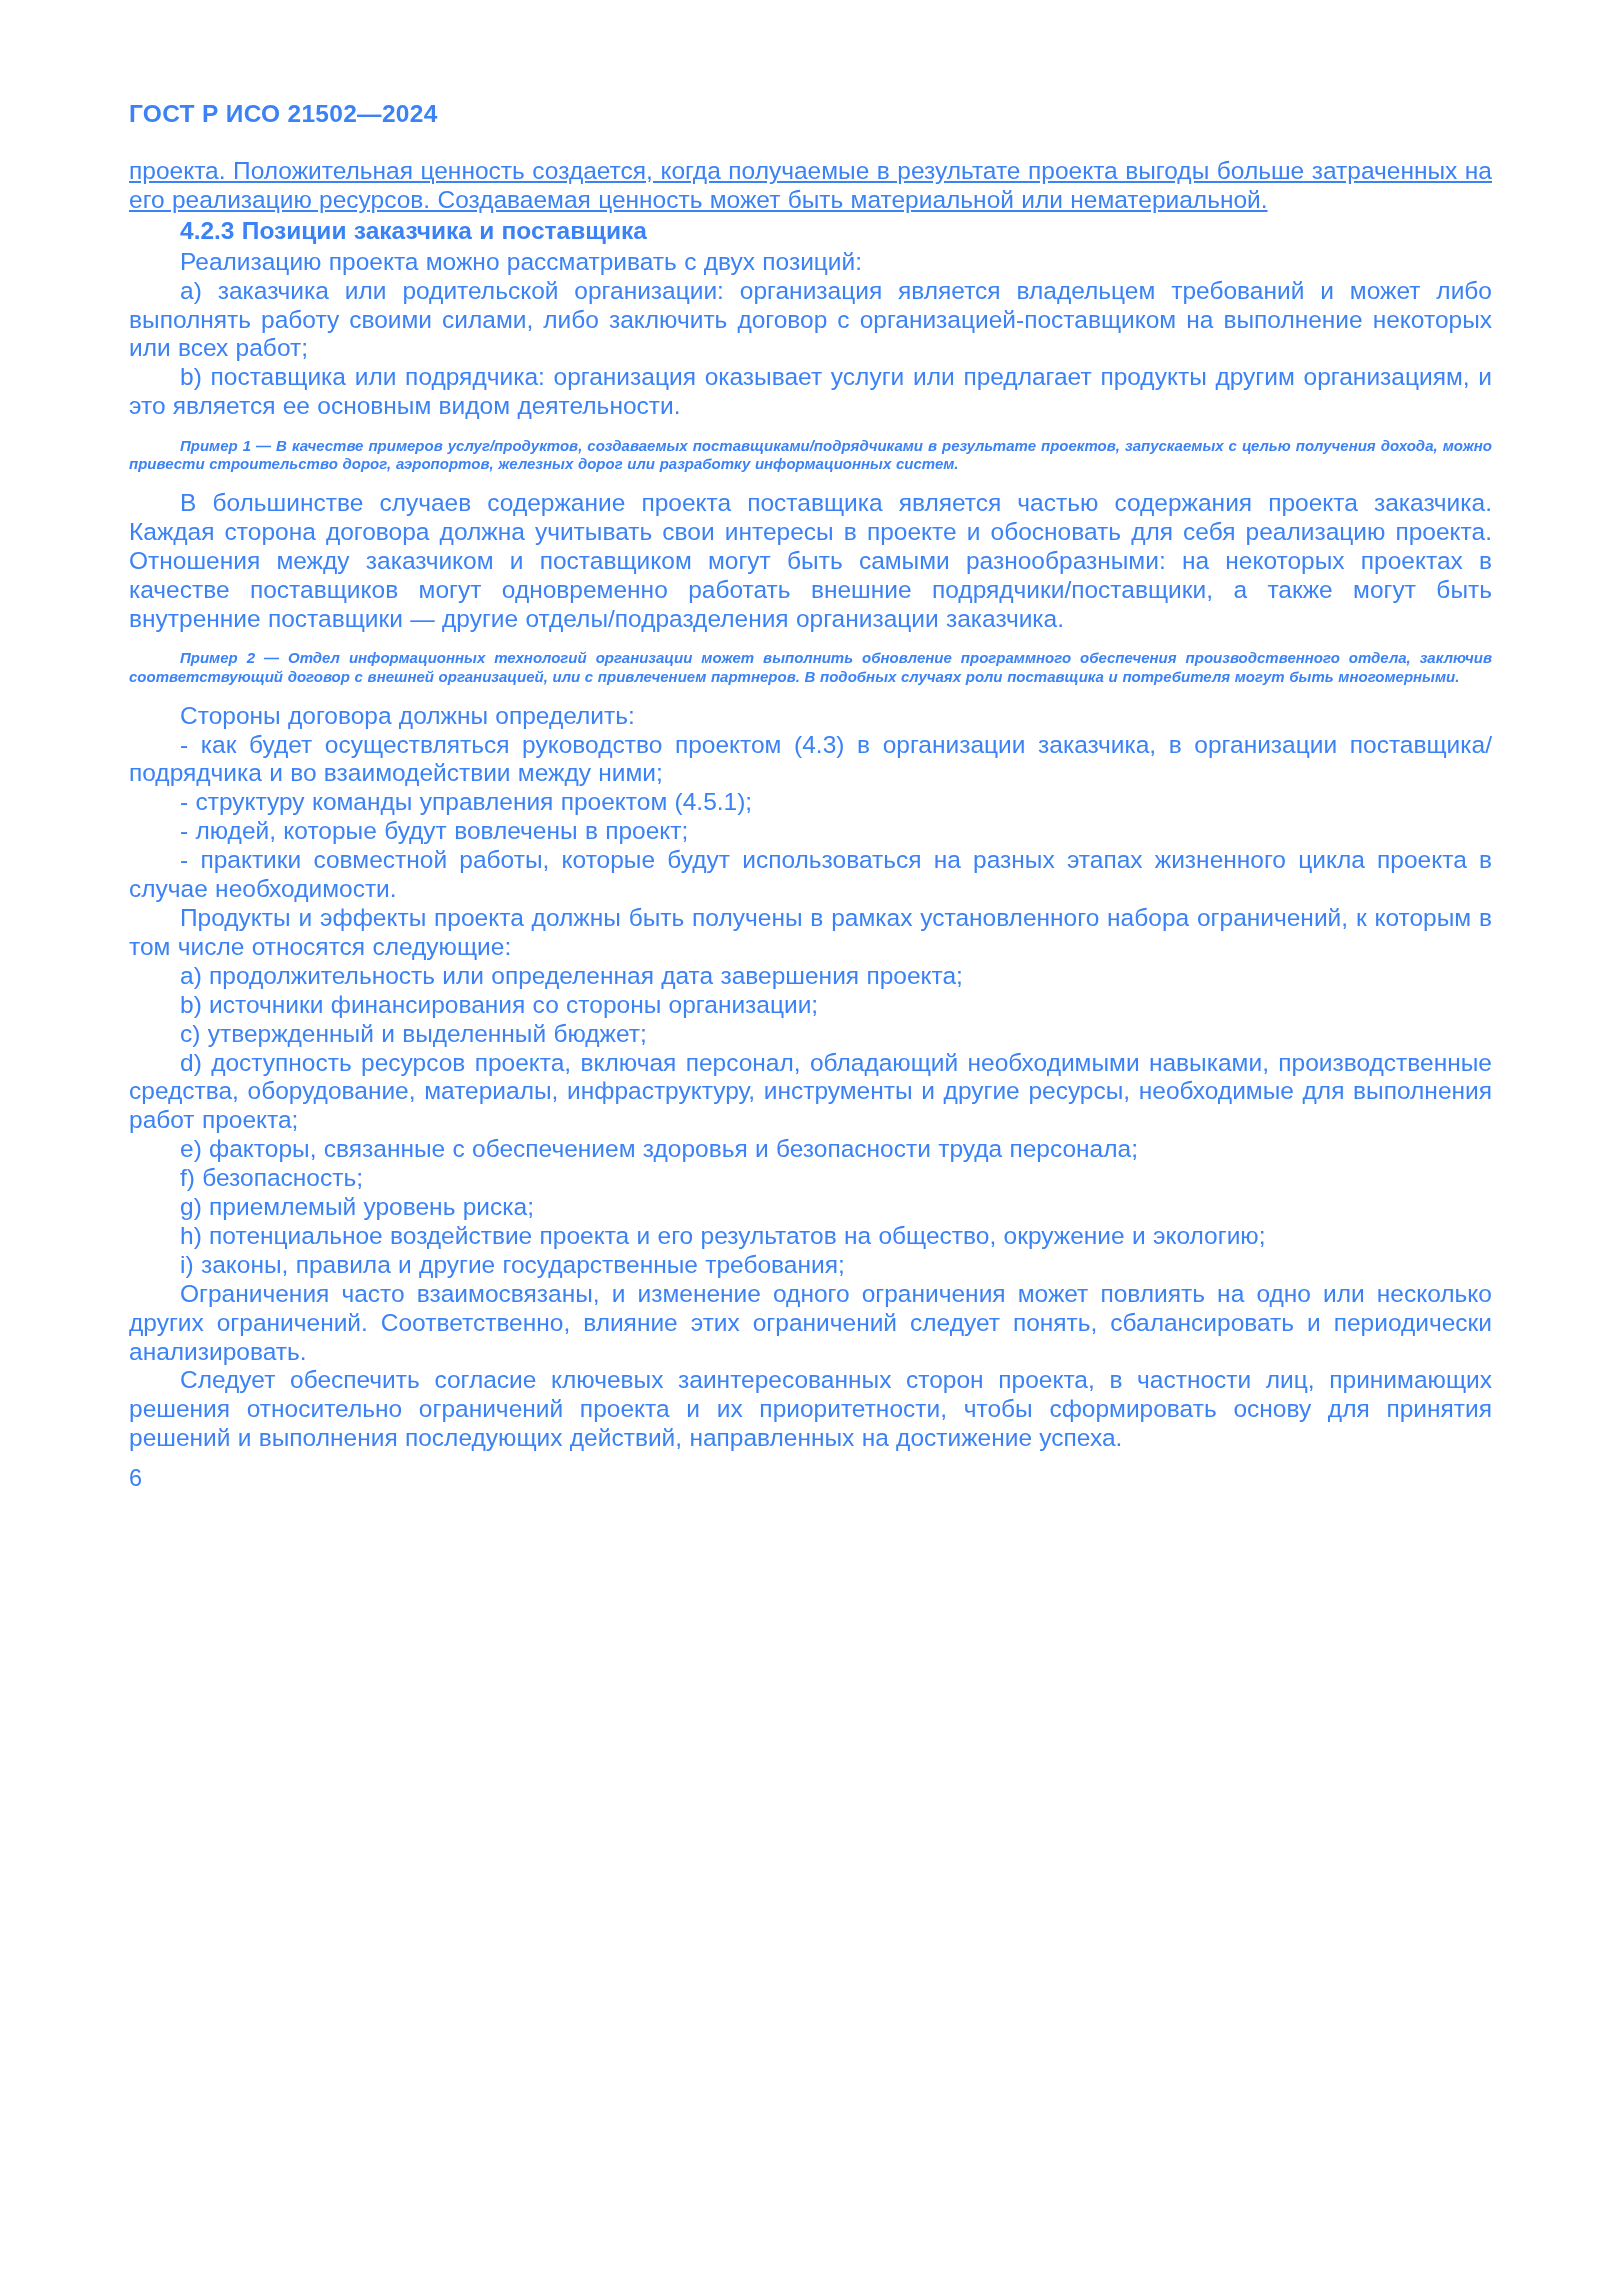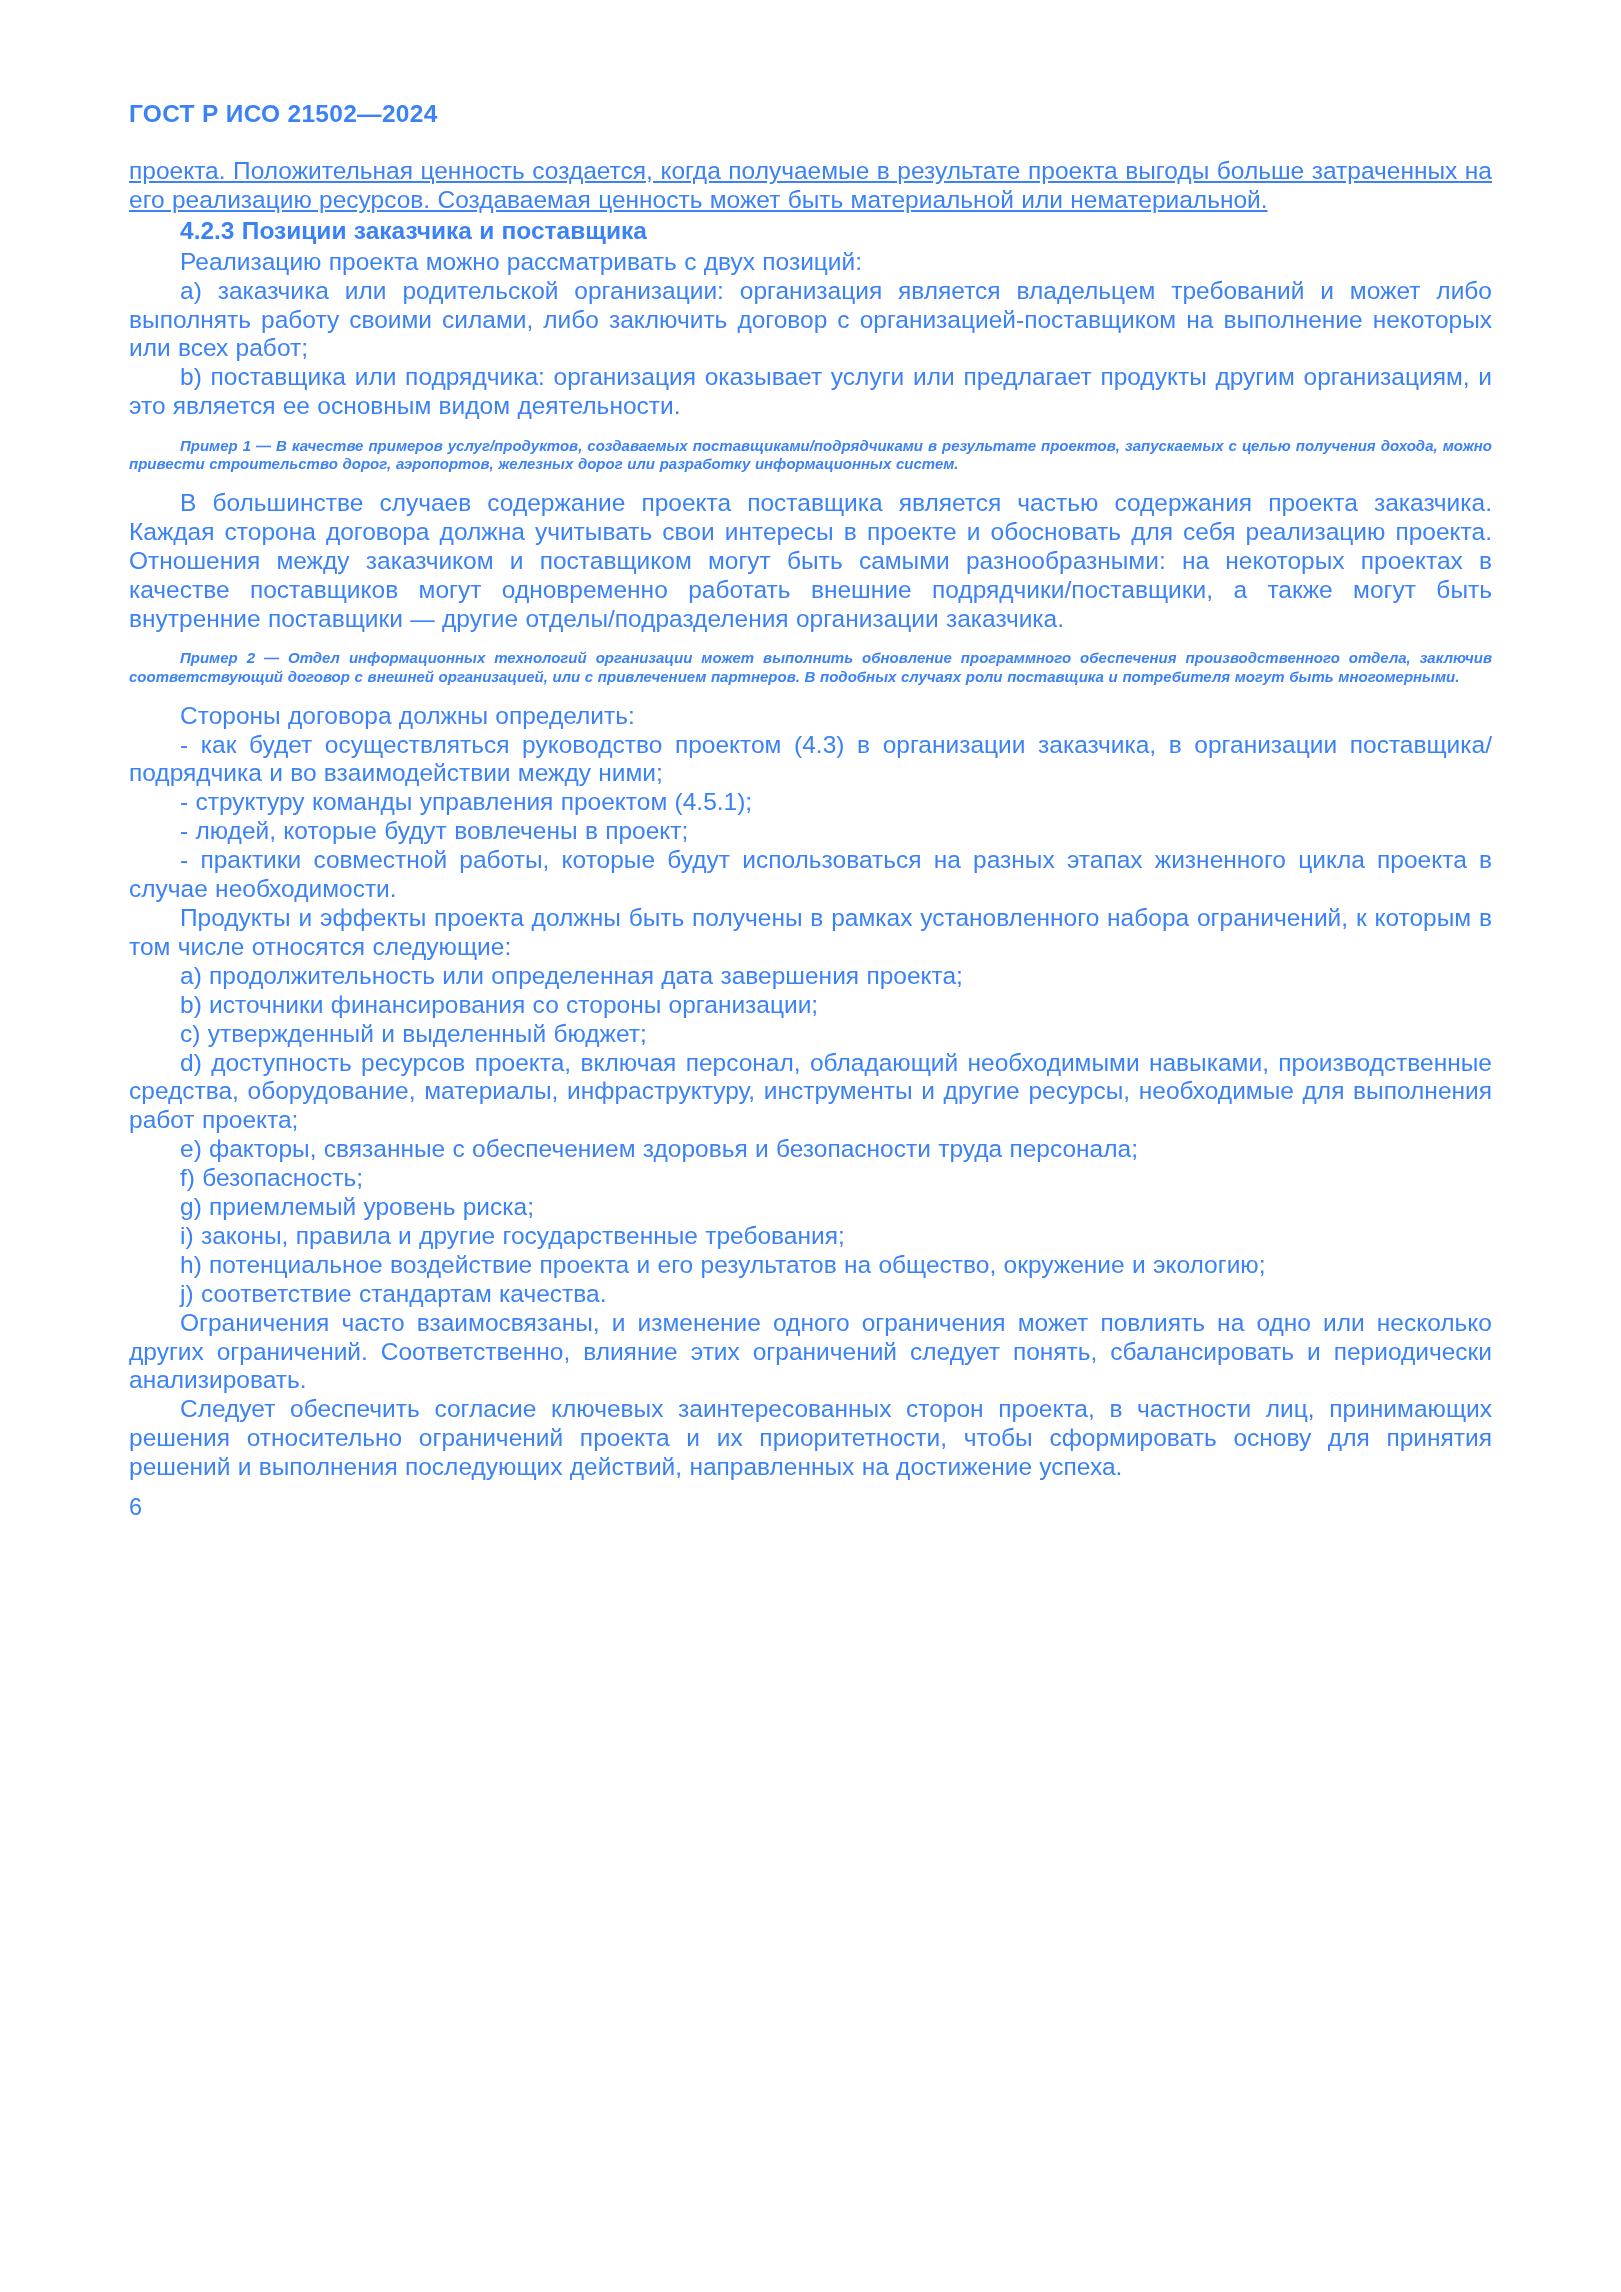--- a/index.html
+++ b/index.html
@@ -80,22 +80,21 @@
         <p class="para para--body">- людей, которые будут вовлечены в проект;</p>
         <p class="para para--body">- практики совместной работы, которые будут использоваться на разных этапах жизненного цикла проекта в случае необходимости.</p>
         <p class="para para--body">Продукты и эффекты проекта должны быть получены в рамках установленного набора ограничений, к которым в том числе относятся следующие:</p>
         <p class="para para--body">a) продолжительность или определенная дата завершения проекта;</p>
         <p class="para para--body">b) источники финансирования со стороны организации;</p>
         <p class="para para--body">c) утвержденный и выделенный бюджет;</p>
         <p class="para para--body">d) доступность ресурсов проекта, включая персонал, обладающий необходимыми навыками, производственные средства, оборудование, материалы, инфраструктуру, инструменты и другие ресурсы, необходимые для выполнения работ проекта;</p>
         <p class="para para--body">e) факторы, связанные с обеспечением здоровья и безопасности труда персонала;</p>
         <p class="para para--body">f) безопасность;</p>
         <p class="para para--body">g) приемлемый уровень риска;</p>
+        <p class="para para--body">h) потенциальное воздействие проекта и его результатов на общество, окружение и экологию;</p>
         <p class="para para--body">i) законы, правила и другие государственные требования;</p>
-        <p class="para para--body">h) потенциальное воздействие проекта и его результатов на общество, окружение и экологию;</p>
-        <p class="para para--body">j) соответствие стандартам качества.</p>
         <p class="para para--body">Ограничения часто взаимосвязаны, и изменение одного ограничения может повлиять на одно или несколько других ограничений. Соответственно, влияние этих ограничений следует понять, сбалансировать и периодически анализировать.</p>
         <p class="para para--body">Следует обеспечить согласие ключевых заинтересованных сторон проекта, в частности лиц, принимающих решения относительно ограничений проекта и их приоритетности, чтобы сформировать основу для принятия решений и выполнения последующих действий, направленных на достижение успеха.</p>
       </main>
     <div class="page-number">6</div>
   </div>
 </div>
 
 
 </body></html>

